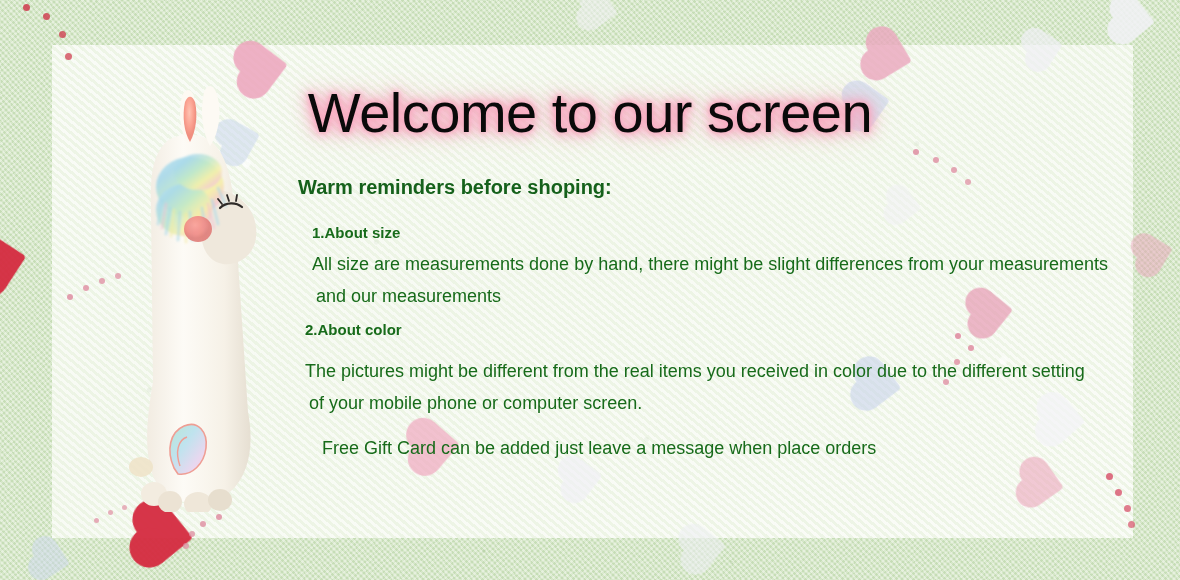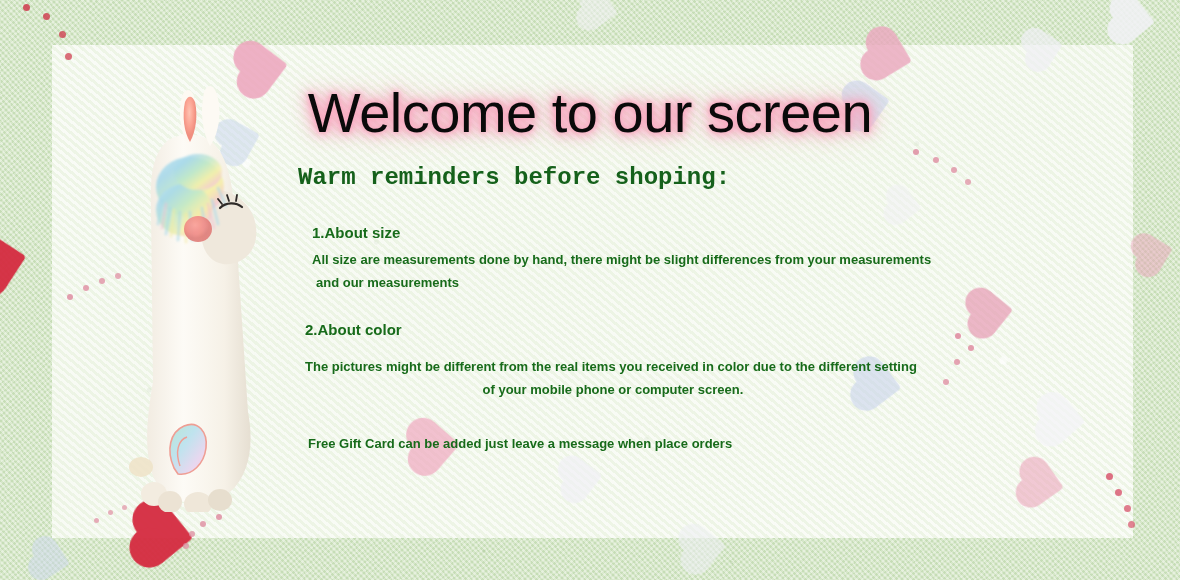--- a/index.html
+++ b/index.html
@@ -70,30 +70,30 @@
   .title{
     position:absolute; left:0; right:0; top:84px;
     text-align:center; font-size:56px; line-height:1.05; color:#0a0a0a;
     font-family:"Liberation Sans", sans-serif; font-weight:400;
     letter-spacing:-.5px; z-index:14;
     text-shadow:
       0 0 4px #f9a8c0, 0 0 8px #f9a8c0, 0 0 13px #f7a0bb,
       0 0 20px rgba(247,150,180,.85), 0 0 28px rgba(247,150,180,.55);
   }
   .subtitle{
-    position:absolute; left:298px; top:164px; z-index:14;
-    font-size:24px; font-weight:bold; color:#15611b;
-    font-family:Liberation Mono, monospace;
+    position:absolute; left:298px; top:176px; z-index:14;
+    font-size:20px; font-weight:bold; color:#15611b;
+    font-family:Liberation Sans, sans-serif;
   }
   .sec{ position:absolute; z-index:14; font-family:"Liberation Sans", sans-serif; }
   .sec-h{
     font-size:15px; font-weight:bold; color:#176b1a; white-space:nowrap;
   }
   .sec-b{
-    font-size:13px; font-weight:bold; color:#176b1a; line-height:1.78;
+    font-size:18px; font-weight:normal; color:#176b1a; line-height:1.78;
   }
 
   
   .plush{ position:absolute; left:108px; top:82px; width:176px; height:430px; z-index:12; }
 </style>
 </head>
 <body>
 
 <div id="stage">
 
@@ -276,20 +276,20 @@
 
   <div class="sec" style="left:312px; top:224px;">
     <div class="sec-h">1.About size</div>
     <div class="sec-b" style="margin-top:7px;">All size are measurements done by hand, there might be slight differences from your measurements</div>
     <div class="sec-b" style="margin-left:4px;">and our measurements</div>
   </div>
 
   <div class="sec" style="left:305px; top:321px;">
     <div class="sec-h">2.About color</div>
     <div class="sec-b" style="margin-top:17px;">The pictures might be different from the real items you received in color due to the different setting</div>
-    <div class="sec-b" style="margin-left:4px;text-align:center;">of your mobile phone or computer screen.</div>
+    <div class="sec-b" style="margin-left:4px;">of your mobile phone or computer screen.</div>
   </div>
 
   <div class="sec" style="left:305px; top:424px;">
-    <div class="sec-b" style="margin-top:8px; margin-left:3px;">Free Gift Card can be added just leave a message when place orders</div>
+    <div class="sec-b" style="margin-top:8px; margin-left:17px;">Free Gift Card can be added just leave a message when place orders</div>
   </div>
 
 </div>
 
 </body></html>

